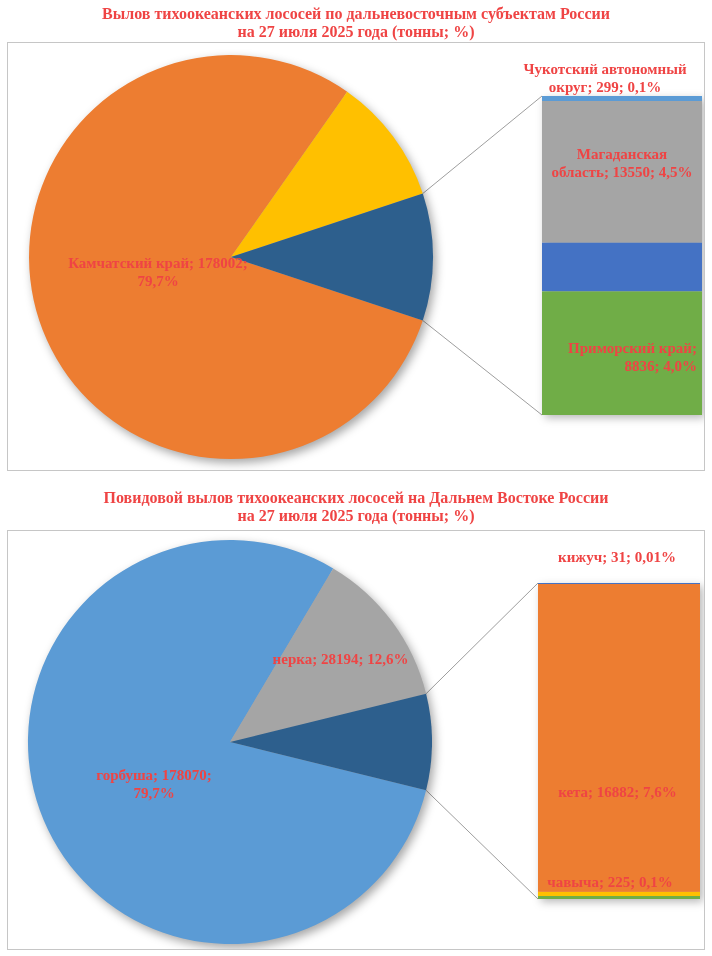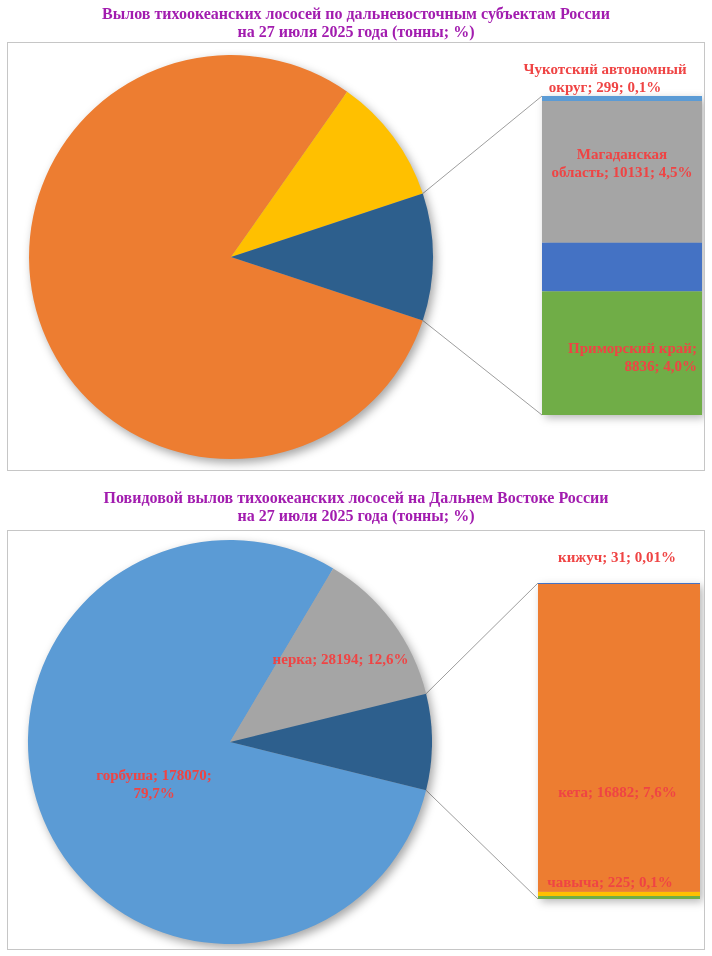--- a/index.html
+++ b/index.html
@@ -3,21 +3,21 @@
 <meta charset="utf-8">
 <style>
   html,body{margin:0;padding:0;}
   body{
     width:712px;height:956px;position:relative;background:#ffffff;
     font-family:"Liberation Serif", serif;color:#000;
     overflow:hidden;
   }
   .chart-title{
     position:absolute;left:0;width:712px;text-align:center;
-    font-weight:bold;font-size:16px;line-height:1.15;color:#a21caf;
+    font-weight:bold;font-size:16px;line-height:1.15;color:#ef4444;
   }
   .chart-box{
     position:absolute;left:7px;width:696px;background:#fff;
     border:1px solid #c6c6c6;
   }
   .chart-box svg{position:absolute;left:0;top:0;}
   .lbl{
     position:absolute;font-weight:bold;font-size:15px;line-height:1.22;
     text-align:center;color:#ef4444;
   }
@@ -41,22 +41,23 @@
         <path d="M223,214 L339.2,48.8 A202,202 0 0 1 414.8,150.5 Z" fill="#FFC000"></path>
         <path d="M223,214 L414.8,150.5 A202,202 0 0 1 414.8,277.5 Z" fill="#2D5F8D"></path>
       </g>
       <g class="bar-shadow">
         <rect x="534" y="53.00" width="160" height="5.00" fill="#5B9BD5"></rect>
         <rect x="534" y="58.00" width="160" height="141.71" fill="#A5A5A5"></rect>
         <rect x="534" y="199.71" width="160" height="48.69" fill="#4472C4"></rect>
         <rect x="534" y="248.40" width="160" height="123.60" fill="#70AD47"></rect>
       </g>
     </svg>
+  <div class="lbl" style="left:60px;top:211px;width:180px;">Камчатский край; 178002; 79,7%</div>
   <div class="lbl" style="left:498px;top:17px;width:198px;">Чукотский автономный округ; 299; 0,1%</div>
-  <div class="lbl" style="left:539px;top:102px;width:150px;">Магаданская область; 10131; 4,5%</div>
+  <div class="lbl" style="left:539px;top:102px;width:150px;">Магаданская область; 13550; 4,5%</div>
   <div class="lbl" style="left:539px;top:296px;width:150px;text-align:right;">Приморский край; 8836; 4,0%</div>
 </div>
 
 <div class="chart-title" style="top:489px;">
   <div>Повидовой вылов тихоокеанских лососей на Дальнем Востоке России</div>
   <div>на 27 июля 2025 года (тонны; %)</div>
 </div>
 
 <div class="chart-box" style="top:530px;height:418px;">
   <svg id="chart-svg-1" width="696" height="418" viewBox="0 0 696 418">

